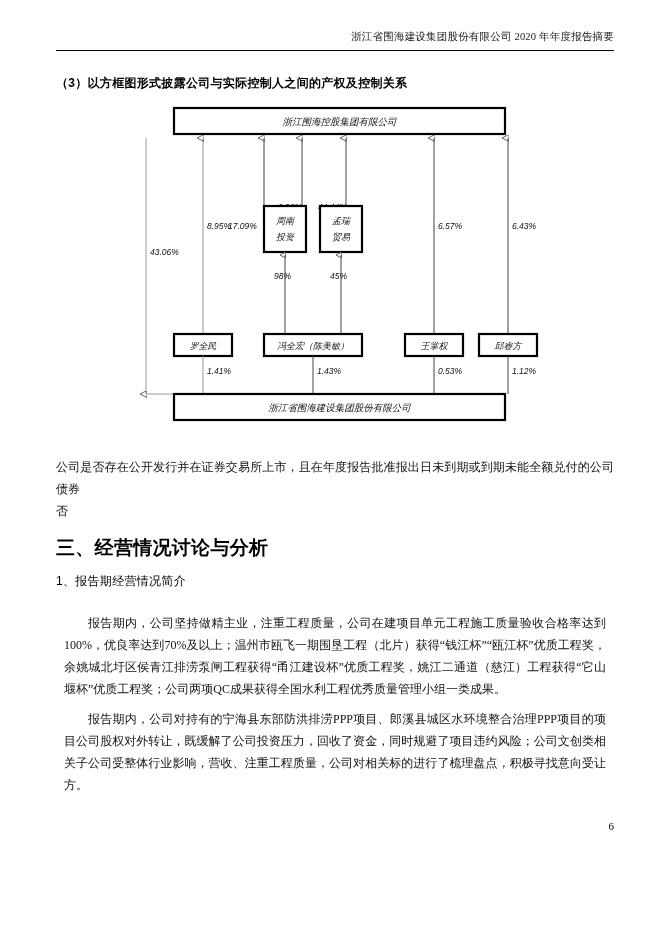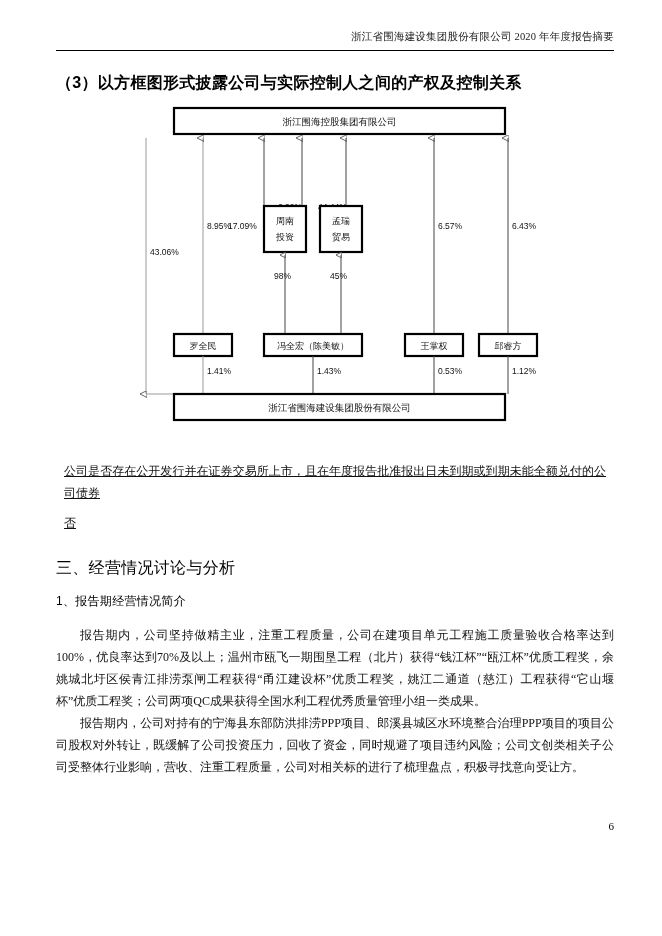--- a/index.html
+++ b/index.html
@@ -47,59 +47,60 @@
 
   
   .content {
     position: absolute;
     left: 56px;
     top: 74px;
     width: 558px;
   }
   h3.sub-title {
     font-family: "Liberation Sans", "DejaVu Sans", sans-serif;
-    font-size: 16px;
+    font-size: 12px;
     font-weight: bold;
     margin: 0 0 6px 0;
     line-height: 18px;
     letter-spacing: .3px;
   }
   h2.section-title {
     font-family: "Liberation Sans", "DejaVu Sans", sans-serif;
-    font-size: 16px;
-    font-weight: normal;
+    font-size: 19px;
+    font-weight: bold;
     margin: 0;
     line-height: 20px;
     letter-spacing: .3px;
   }
   h3.num-title {
     font-family: "Liberation Sans", "DejaVu Sans", sans-serif;
     font-size: 12px;
     font-weight: normal;
     margin: 0;
     line-height: 18px;
     letter-spacing: .3px;
   }
   p.para {
     font-size: 12px;
     line-height: 22px;
-    margin: 0;
+    margin: 8px;
     text-align: justify;
     text-justify: inter-ideograph;
     color: #111;
   }
   p.indent { text-indent: 24px; }
-  p.plain { margin: 8px; text-decoration: underline; }
+  p.plain { margin: 0; }
 
   
   .diagram {
     position: relative;
     width: 558px;
     height: 320px;
     margin: 10px 0 0 0;
+    font-style: italic;
   }
   .diagram svg {
     display: block;
   }
 
   
   .gap-a { height: 18px; }
   .gap-b { height: 14px; }
   .gap-c { height: 16px; }
   .gap-d { height: 12px; }

